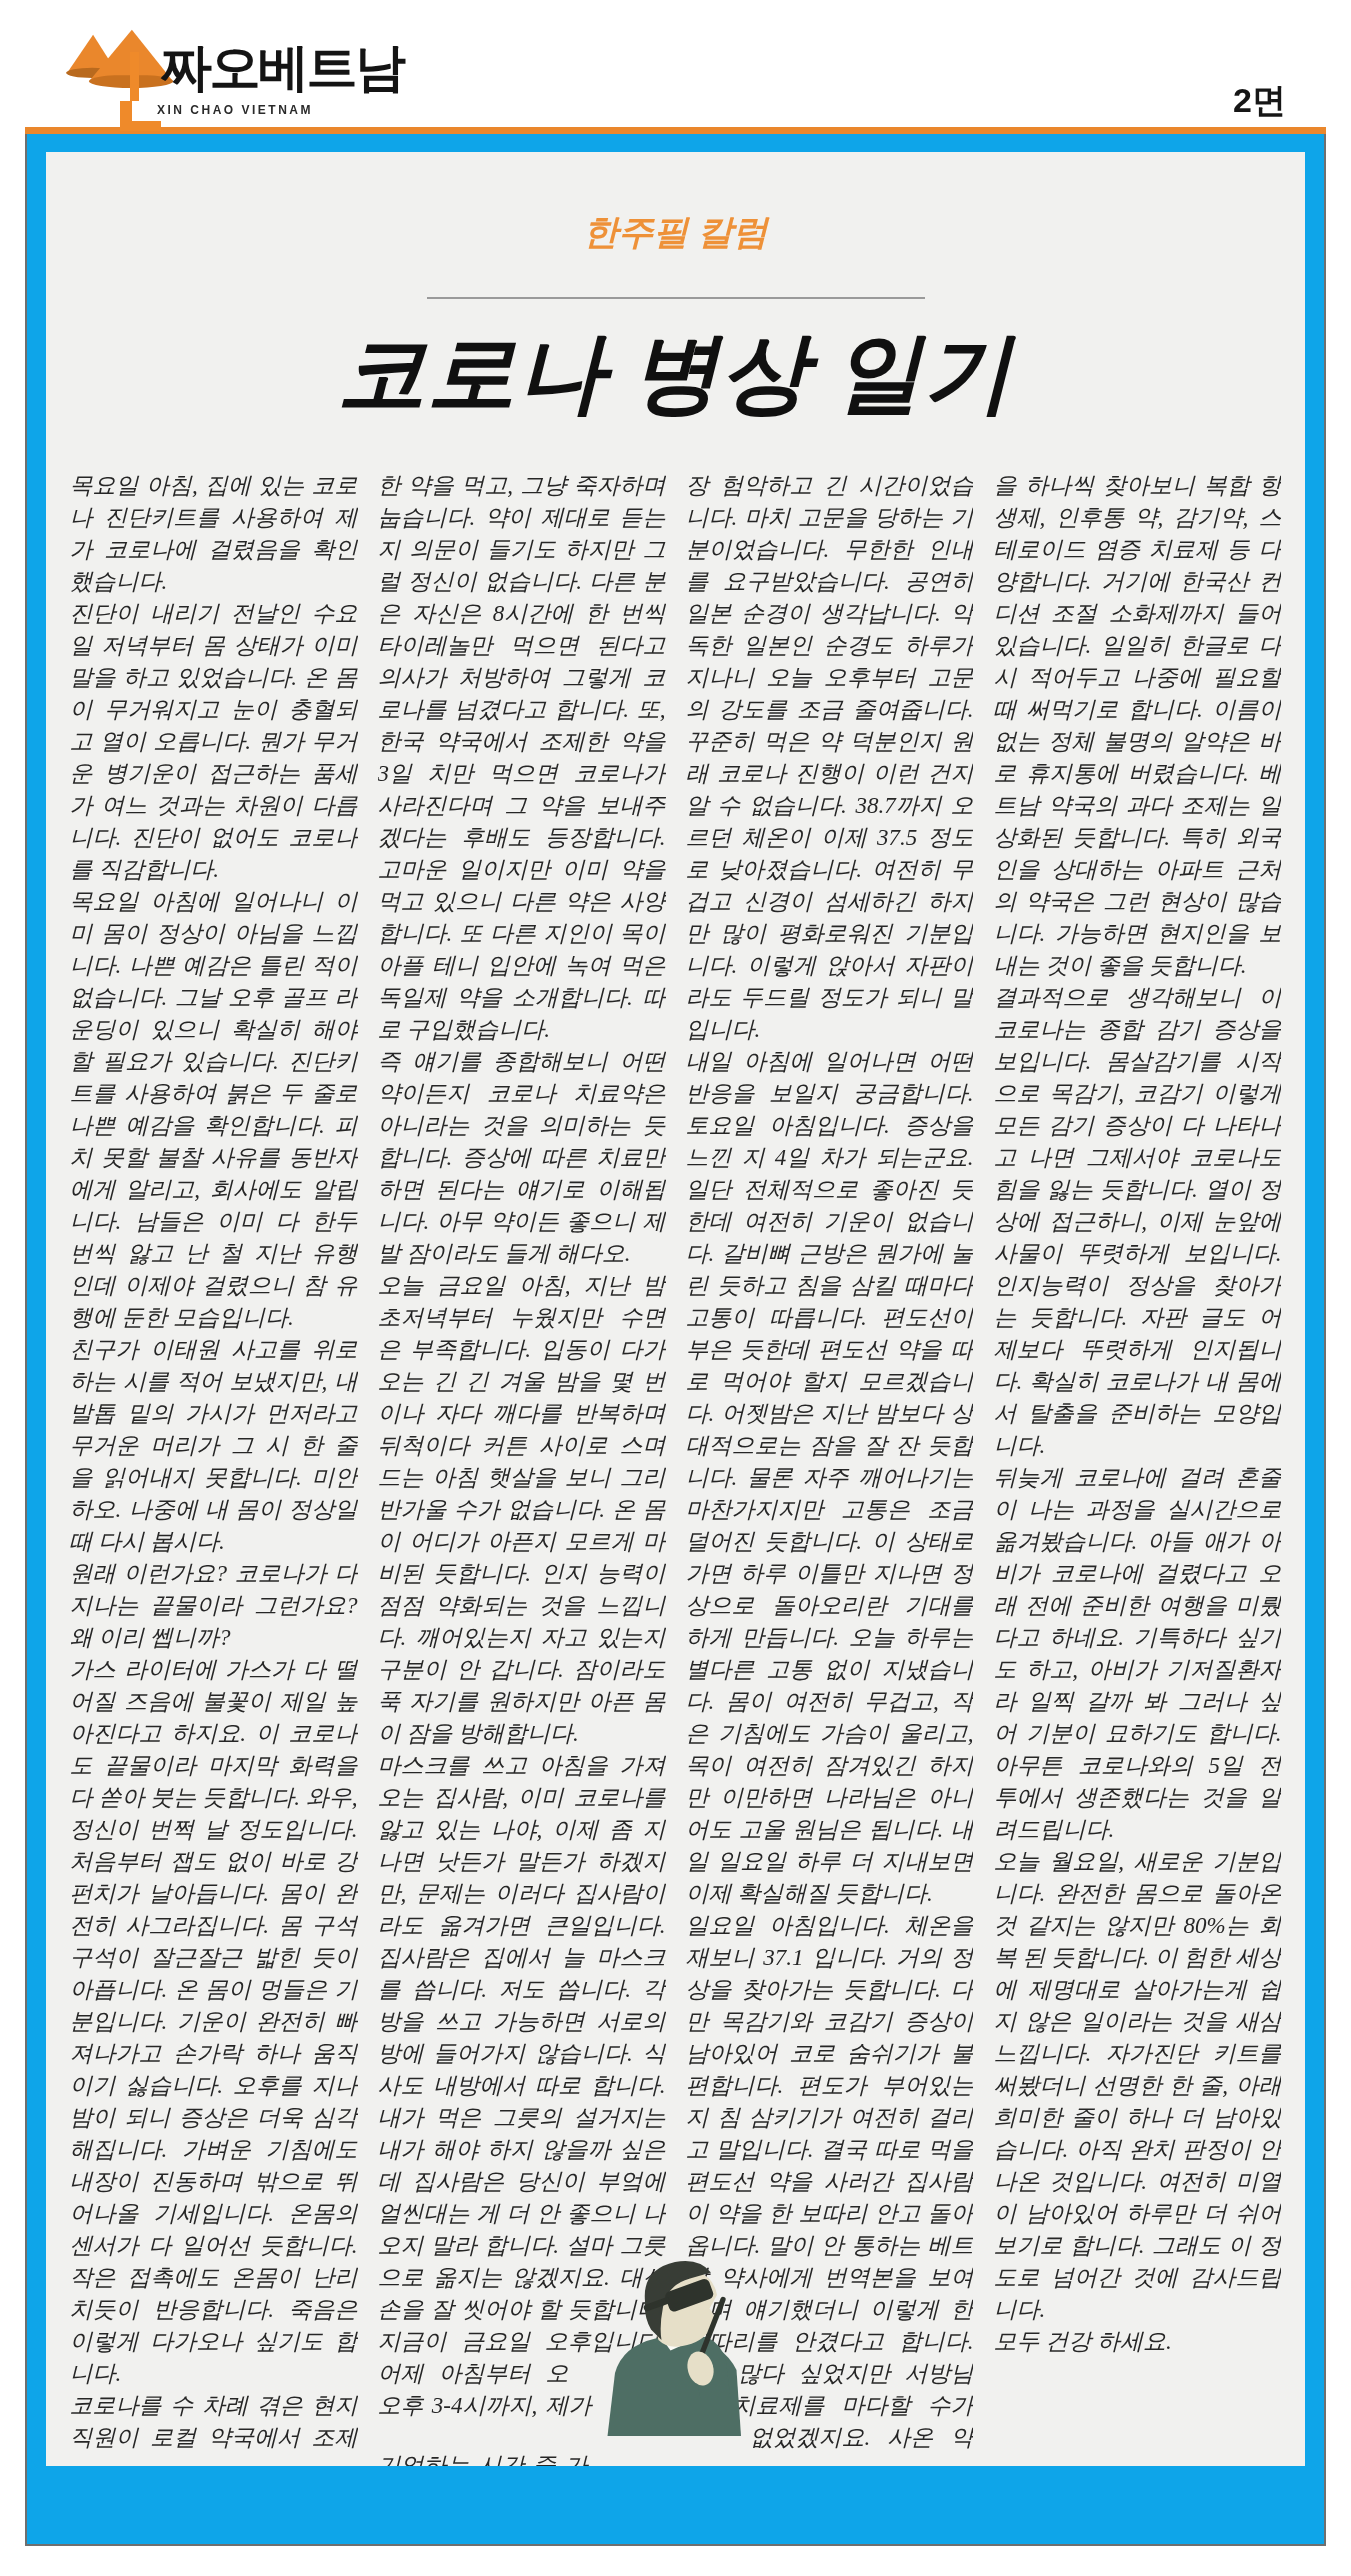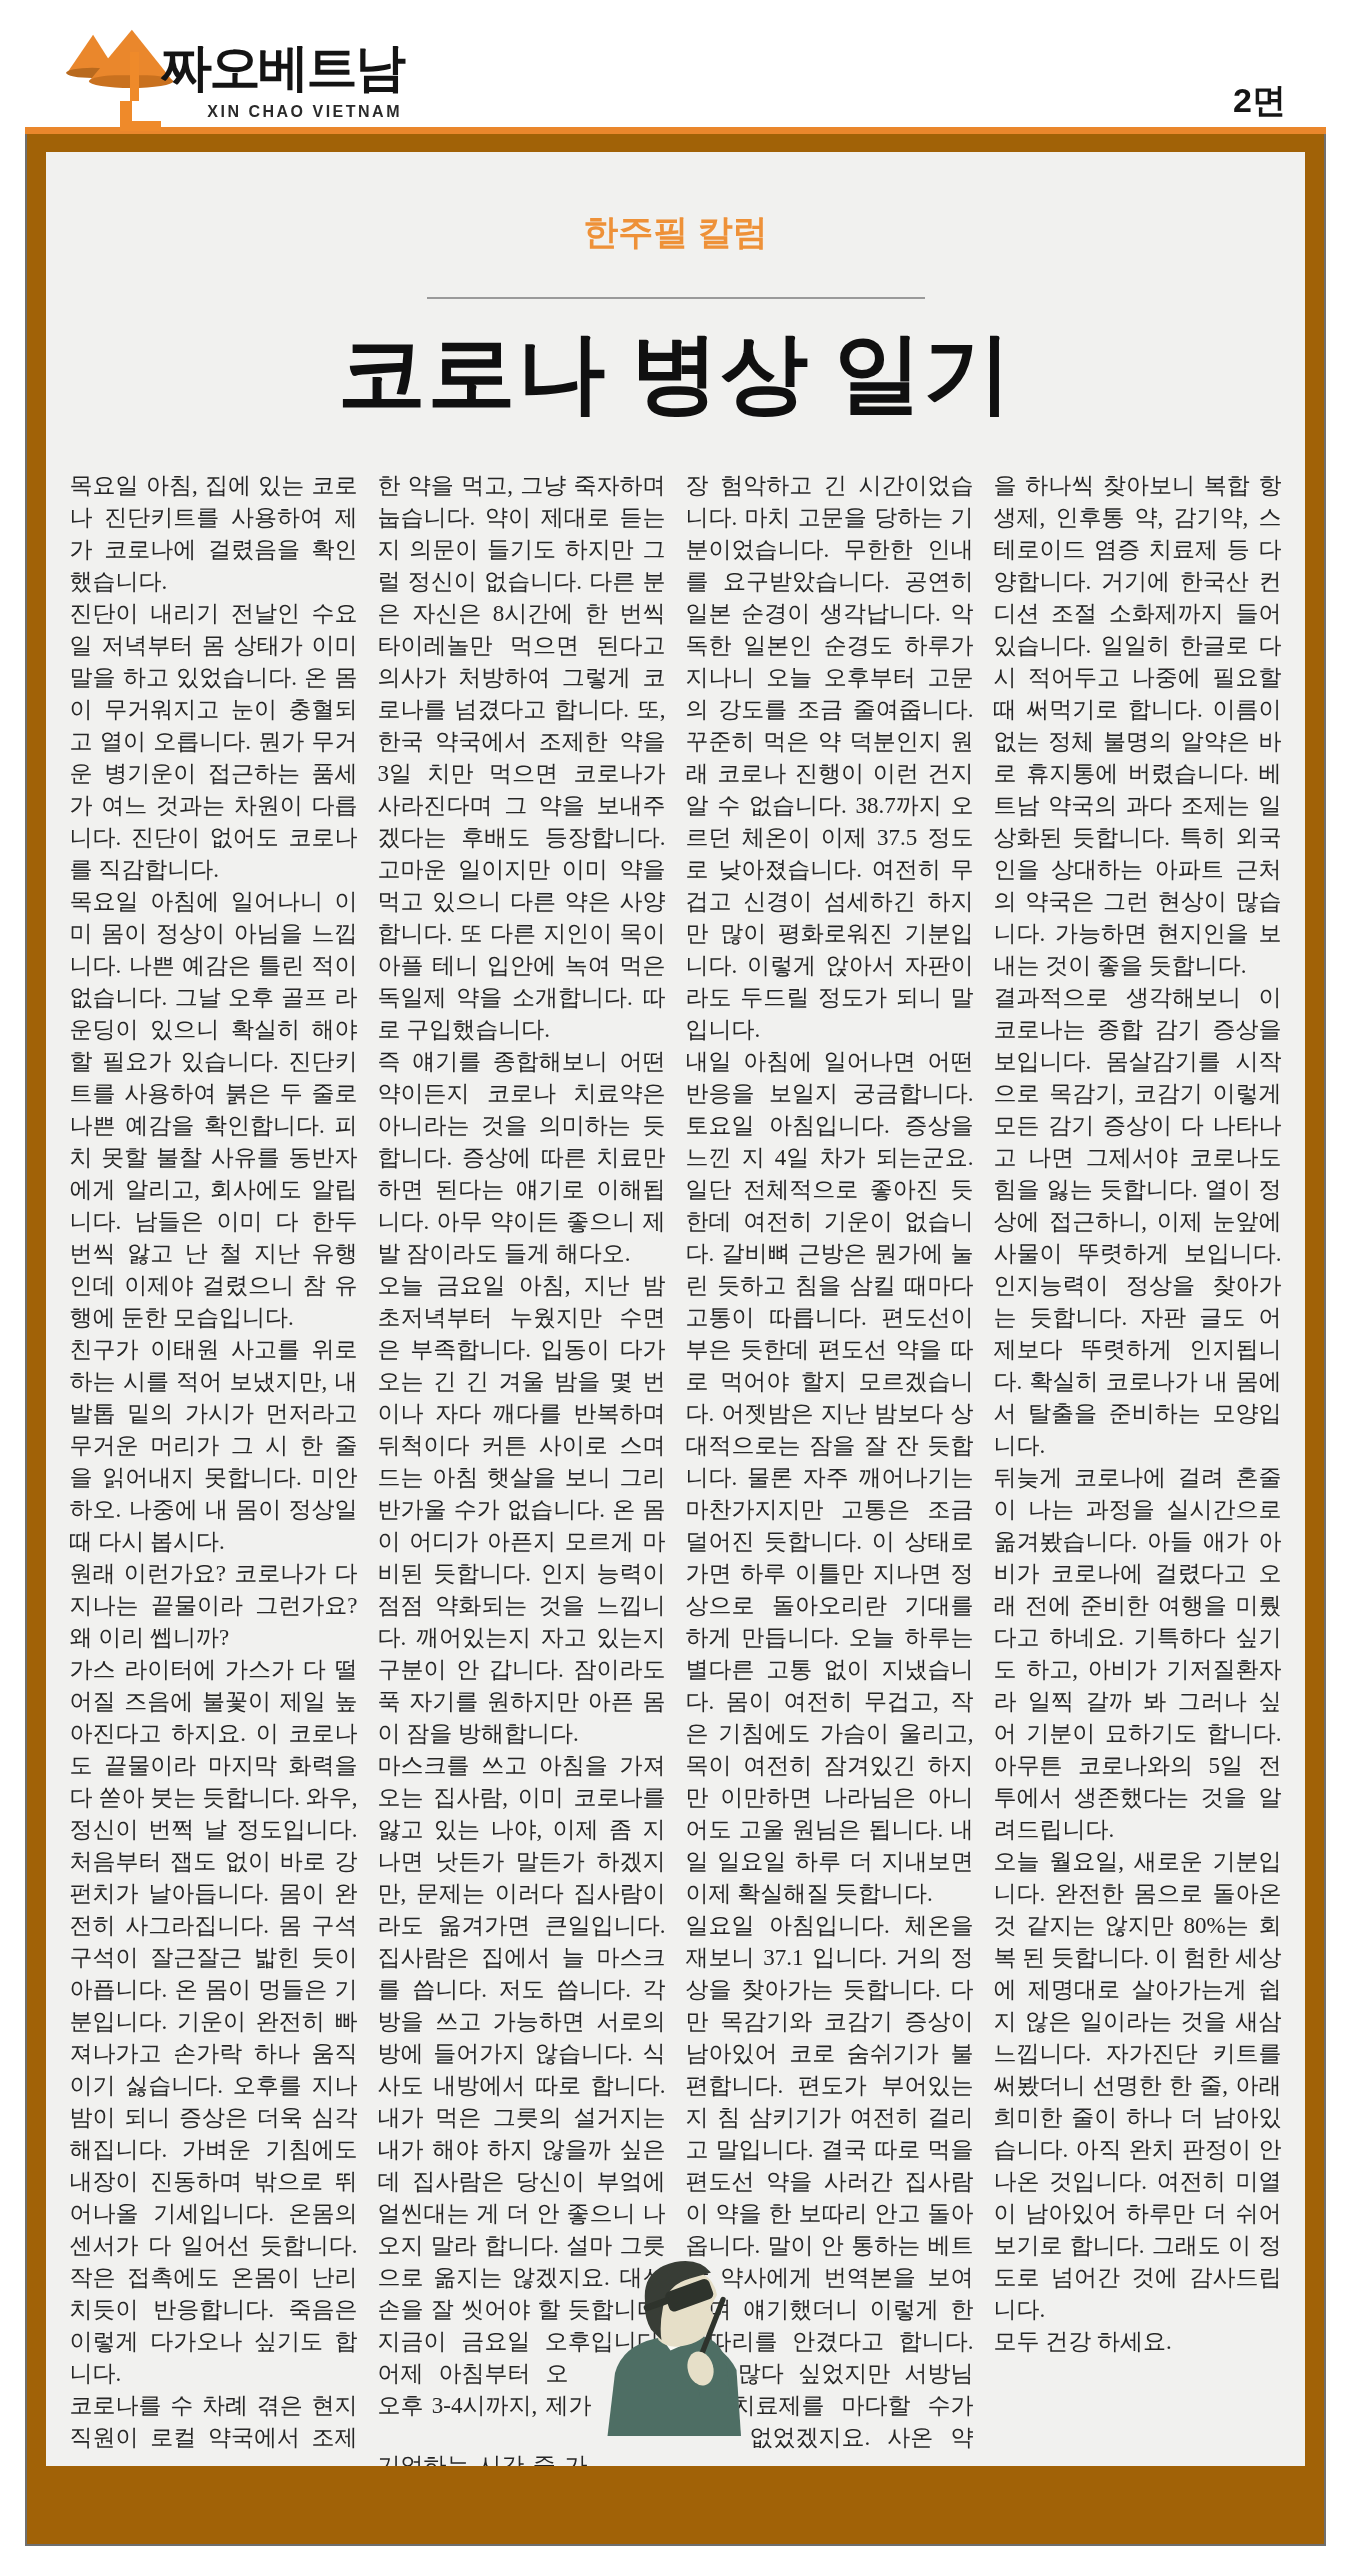--- a/index.html
+++ b/index.html
@@ -13,32 +13,32 @@
   .logo-hats{position:absolute;left:0;top:-1.7px;width:135px;height:66px;}
   .logo-ibar{position:absolute;left:69px;top:22px;width:9.3px;height:49px;background:#ef8a2a;}
   .logo-lbar{position:absolute;left:59px;top:71px;width:12px;height:30px;background:#ef8a2a;}
   .logo-lfoot{position:absolute;left:59px;top:91px;width:41px;height:10px;background:#ef8a2a;}
   .logo-text{
     position:absolute;left:100px;top:4px;
     font-weight:900;font-size:51px;letter-spacing:-2.5px;color:#141414;
     font-family:"Liberation Sans","DejaVu Sans",sans-serif;
   }
   .logo-sub{
-    position:absolute;left:113px;top:73px;width:228px;text-align:right;
-    font-weight:700;font-size:16px;letter-spacing:2.5px;color:#2a2a2a;
+    position:absolute;left:96px;top:73px;width:228px;text-align:left;
+    font-weight:700;font-size:12px;letter-spacing:2.5px;color:#2a2a2a;
   }
   .page-label{
     position:absolute;right:65px;top:78px;
     font-weight:700;font-size:34px;color:#161616;
   }
   
   .orange-rule{margin:0 25px;height:6.8px;background:#ea872c;}
   .card{
-    margin:0 25px;border:2.5px solid #6f6f6f;border-top:none;background:#a16207;
-    padding:18.6px 18.6px 74px 18.6px;box-sizing:border-box;height:2412px;
+    margin:0 25px;border:2.5px solid #6f6f6f;border-top:none;background:#0ea5e9;
+    padding:18.6px 18.6px 74px 18.6px;box-sizing:border-box;height:2412px;font-style:italic;
   }
   .panel{
     position:relative;background:#f1f1ef;height:2314px;overflow:hidden;
   }
   .kicker{
     padding-top:57px;text-align:center;
     font-weight:700;font-size:35px;color:#ee9138;
     font-family:"Liberation Sans","DejaVu Sans",sans-serif;
   }
   .title-rule{width:498px;height:1.7px;background:#9a9a9a;margin:41px auto 0;}

